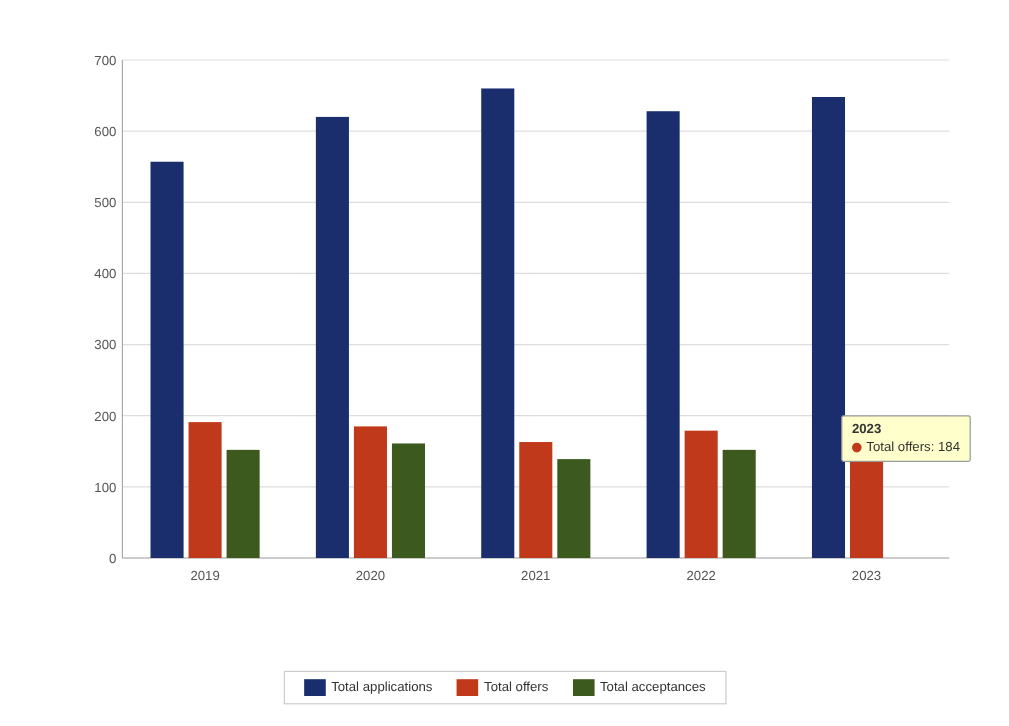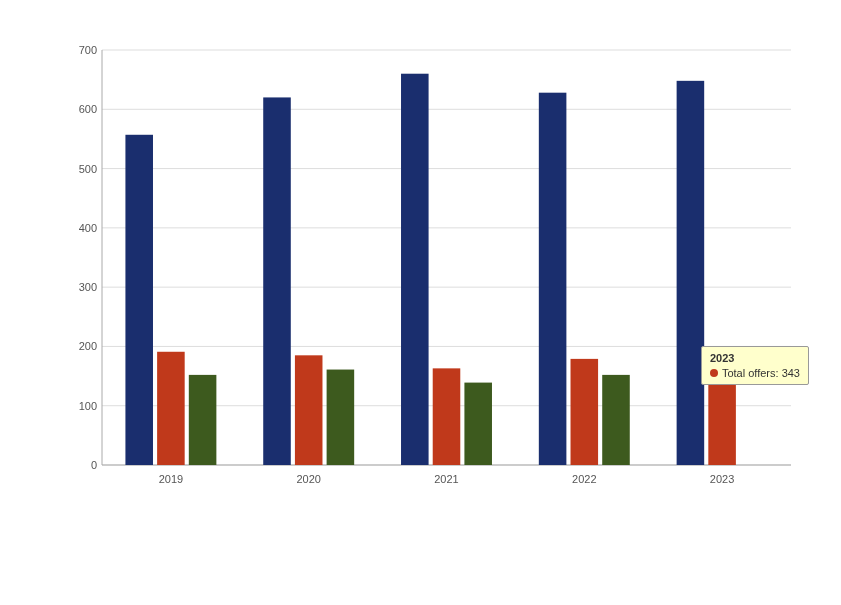--- a/index.html
+++ b/index.html
@@ -142,17 +142,31 @@
         <rect x="616.626" y="40.82857142857142" width="27.560000000000002" height="384.1714285714286" fill="#1a2e6e"></rect>
         <rect x="648.3199999999999" y="315.9142857142857" width="27.560000000000002" height="109.08571428571427" fill="#c0391b"></rect>
         <text x="662.1" y="443" text-anchor="middle" font-size="11" fill="#555">2023</text>
       </svg>
   </div>
 
   <div class="tooltip" id="chart-tooltip" style="right: 32px; bottom: 220px;">
     <div class="tooltip-year" id="tooltip-year">2023</div>
     <div class="tooltip-item">
       <span class="tooltip-dot" id="tooltip-dot" style="background: rgb(192, 57, 27);"></span>
-      <span id="tooltip-text">Total offers: 343</span>
+      <span id="tooltip-text">Total offers: 184</span>
     </div>
   </div>
 
+  <div class="legend" id="legend-container">
+  <div class="legend-item">
+        <span class="legend-box" style="background:#1a2e6e;"></span>
+        <span>Total applications</span>
+      </div>
+      <div class="legend-item">
+        <span class="legend-box" style="background:#c0391b;"></span>
+        <span>Total offers</span>
+      </div>
+      <div class="legend-item">
+        <span class="legend-box" style="background:#3d5a1e;"></span>
+        <span>Total acceptances</span>
+      </div>
+    </div>
 </div>
 
 </body></html>

